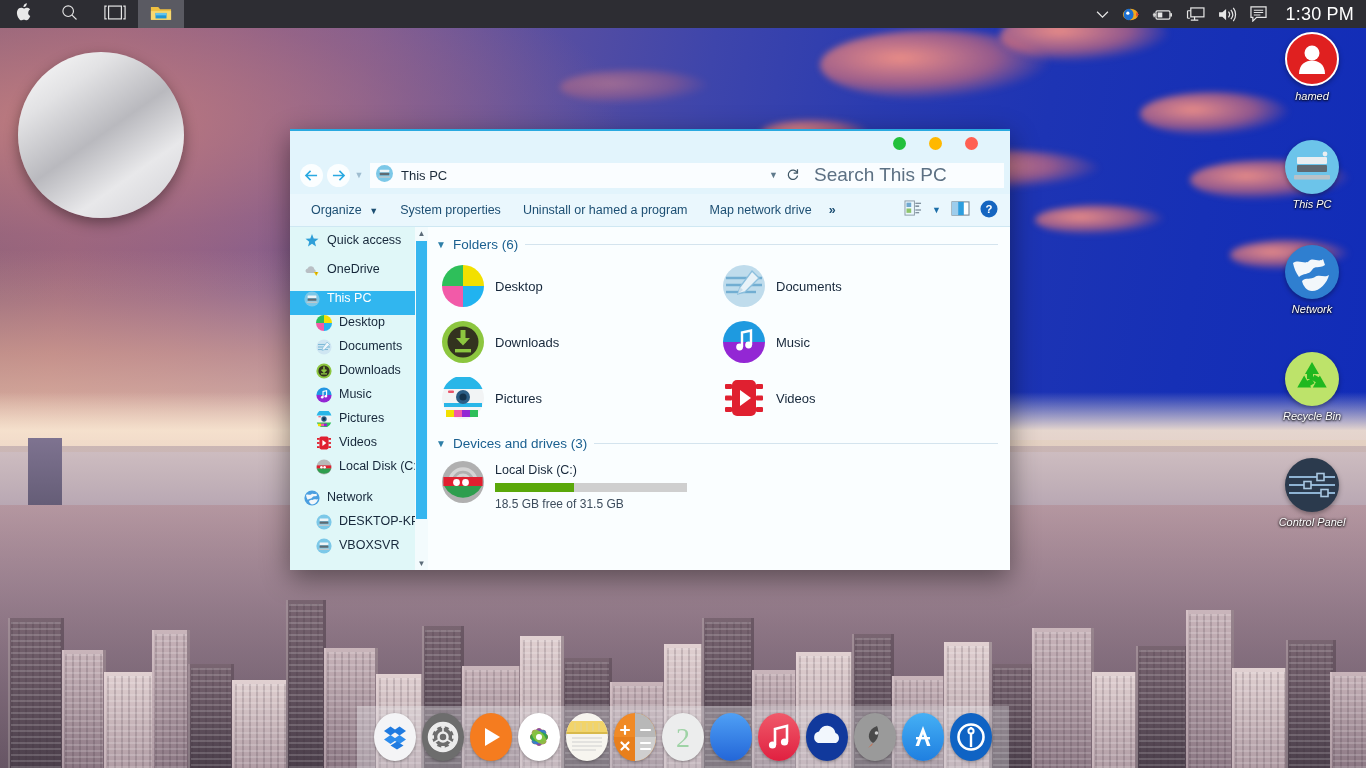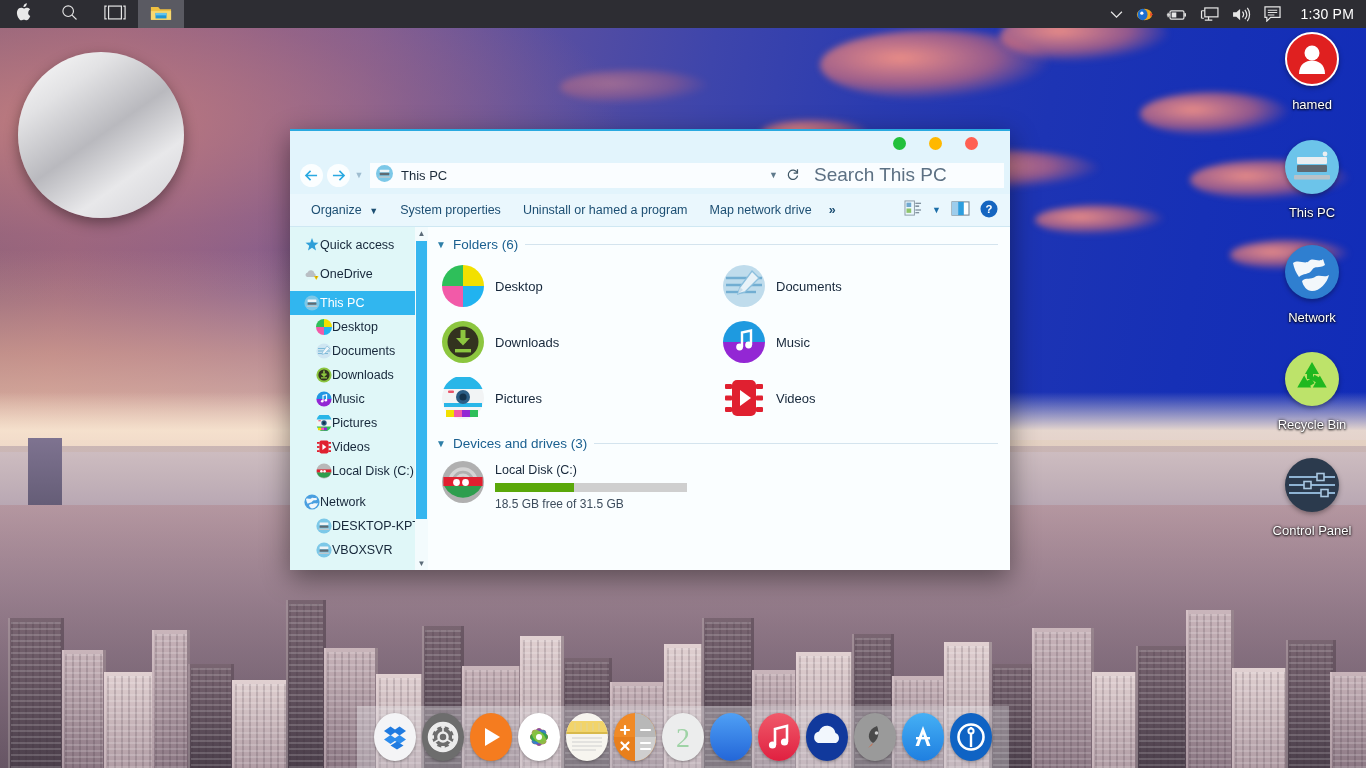--- a/index.html
+++ b/index.html
@@ -74,21 +74,21 @@
     position: absolute; left: 0; top: 0; width: 1366px; height: 28px;
     background: #2d2d33; display: flex; align-items: center; z-index: 60;
     color: #f2f2f2;
   }
   .mb-item {
     height: 28px; width: 46px; display: flex; align-items: center; justify-content: center;
   }
   .mb-item.active { background: #5a5a62; }
   .mb-right { margin-left: auto; display: flex; align-items: center; height: 28px; padding-right: 12px; gap: 13px; }
   .tray-ic { display: flex; align-items: center; justify-content: center; }
-  #clock-text { font-size: 14px; color: #fff; margin-left: 6px; letter-spacing: .2px; }
+  #clock-text { font-size: 18px; color: #fff; margin-left: 6px; letter-spacing: .2px; }
 
   
   #clock-widget {
     position: absolute; left: 18px; top: 52px; width: 166px; height: 166px; z-index: 5;
   }
   .clock-bezel {
     position: absolute; inset: 0; border-radius: 50%;
     background: linear-gradient(145deg, #fdfdfd 0%, #e2e2e4 25%, #b9b9be 50%, #e8e8ea 72%, #cfcfd4 100%);
     box-shadow: 0 5px 14px rgba(0,0,0,.4);
   }
@@ -115,22 +115,23 @@
 
   
   .desk-icon {
     position: absolute; width: 92px; text-align: center; z-index: 6;
   }
   .desk-icon .ic-circle {
     width: 54px; height: 54px; margin: 0 auto; border-radius: 50%;
     position: relative; box-shadow: 0 2px 5px rgba(0,0,0,.35);
   }
   .desk-icon .ic-label {
-    margin-top: 12px; font-size: 13px; color: #fff; line-height: 13px;
+    margin-top: 4px; font-size: 11px; color: #fff; line-height: 13px;
     text-shadow: 0 0 3px rgba(0,0,0,.95), 0 1px 2px rgba(0,0,0,.9);
+    font-style: italic;
   }
 
   
   #dock {
     position: absolute; left: 357px; bottom: 0; width: 652px; height: 62px;
     background: rgba(236,236,240,.34);
     display: flex; align-items: center; justify-content: center; gap: 6px;
     z-index: 20; padding: 0 6px;
   }
   .dock-ic {
@@ -176,21 +177,21 @@
   .tb-item { font-size: 12.5px; color: #1d4f73; padding: 0 11px; white-space: nowrap; }
   .tb-right { margin-left: auto; display: flex; align-items: center; gap: 10px; padding-right: 2px; }
   #wbody { flex: 1 1 auto; display: flex; min-height: 0; }
 
   
   #sidebar {
     width: 138px; background: #e0f7f8; flex: 0 0 auto; position: relative;
     overflow: hidden; padding-top: 6px;
   }
   .nav-row {
-    height: 24px; display: flex; align-items: center; gap: 0;
+    height: 24px; display: flex; align-items: flex-start; gap: 7px;
     padding-left: 14px; font-size: 12.5px; color: #16273a; white-space: nowrap;
   }
   .nav-row.child { padding-left: 26px; }
   .nav-row.sel { background: #31b6ef; color: #fff; }
   .nav-sp { height: 7px; }
   .nav-ic { width: 16px; height: 16px; flex: 0 0 auto; position: relative; border-radius: 50%; }
   #sbar-track {
     position: absolute; right: 0; top: 0; width: 13px; height: 100%;
     background: #f3fbfd; display: flex; flex-direction: column; align-items: center;
   }

